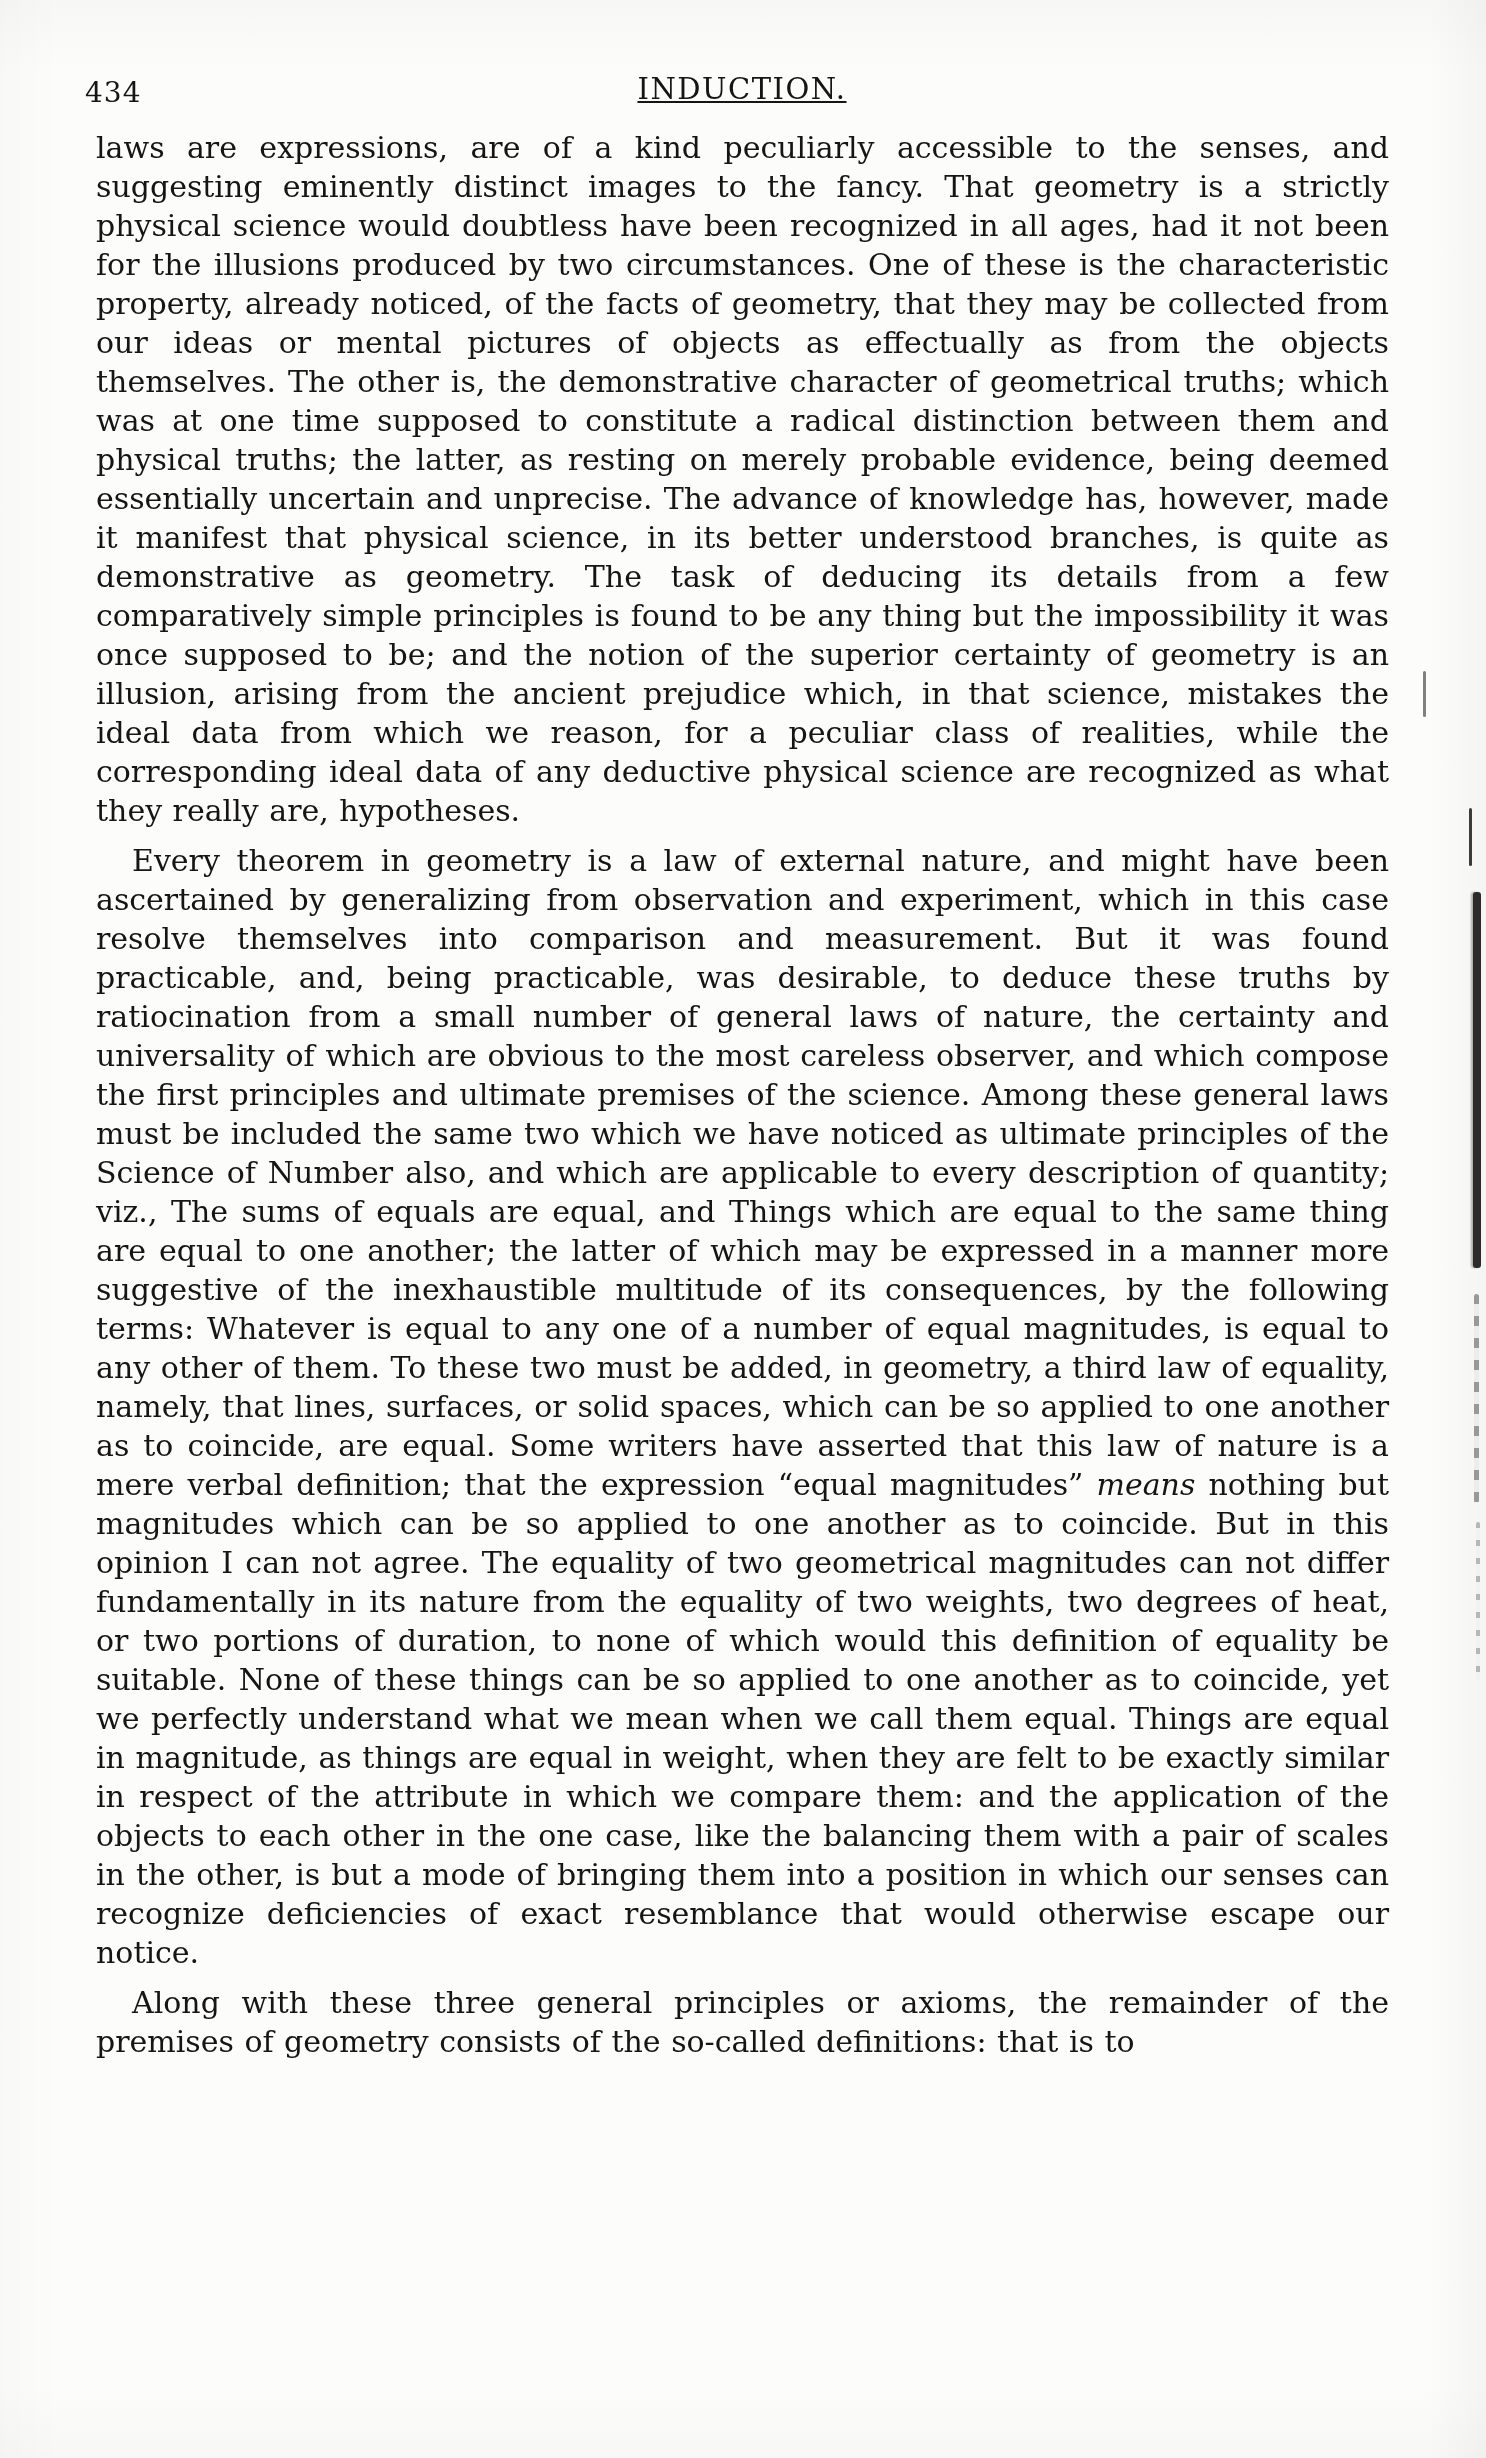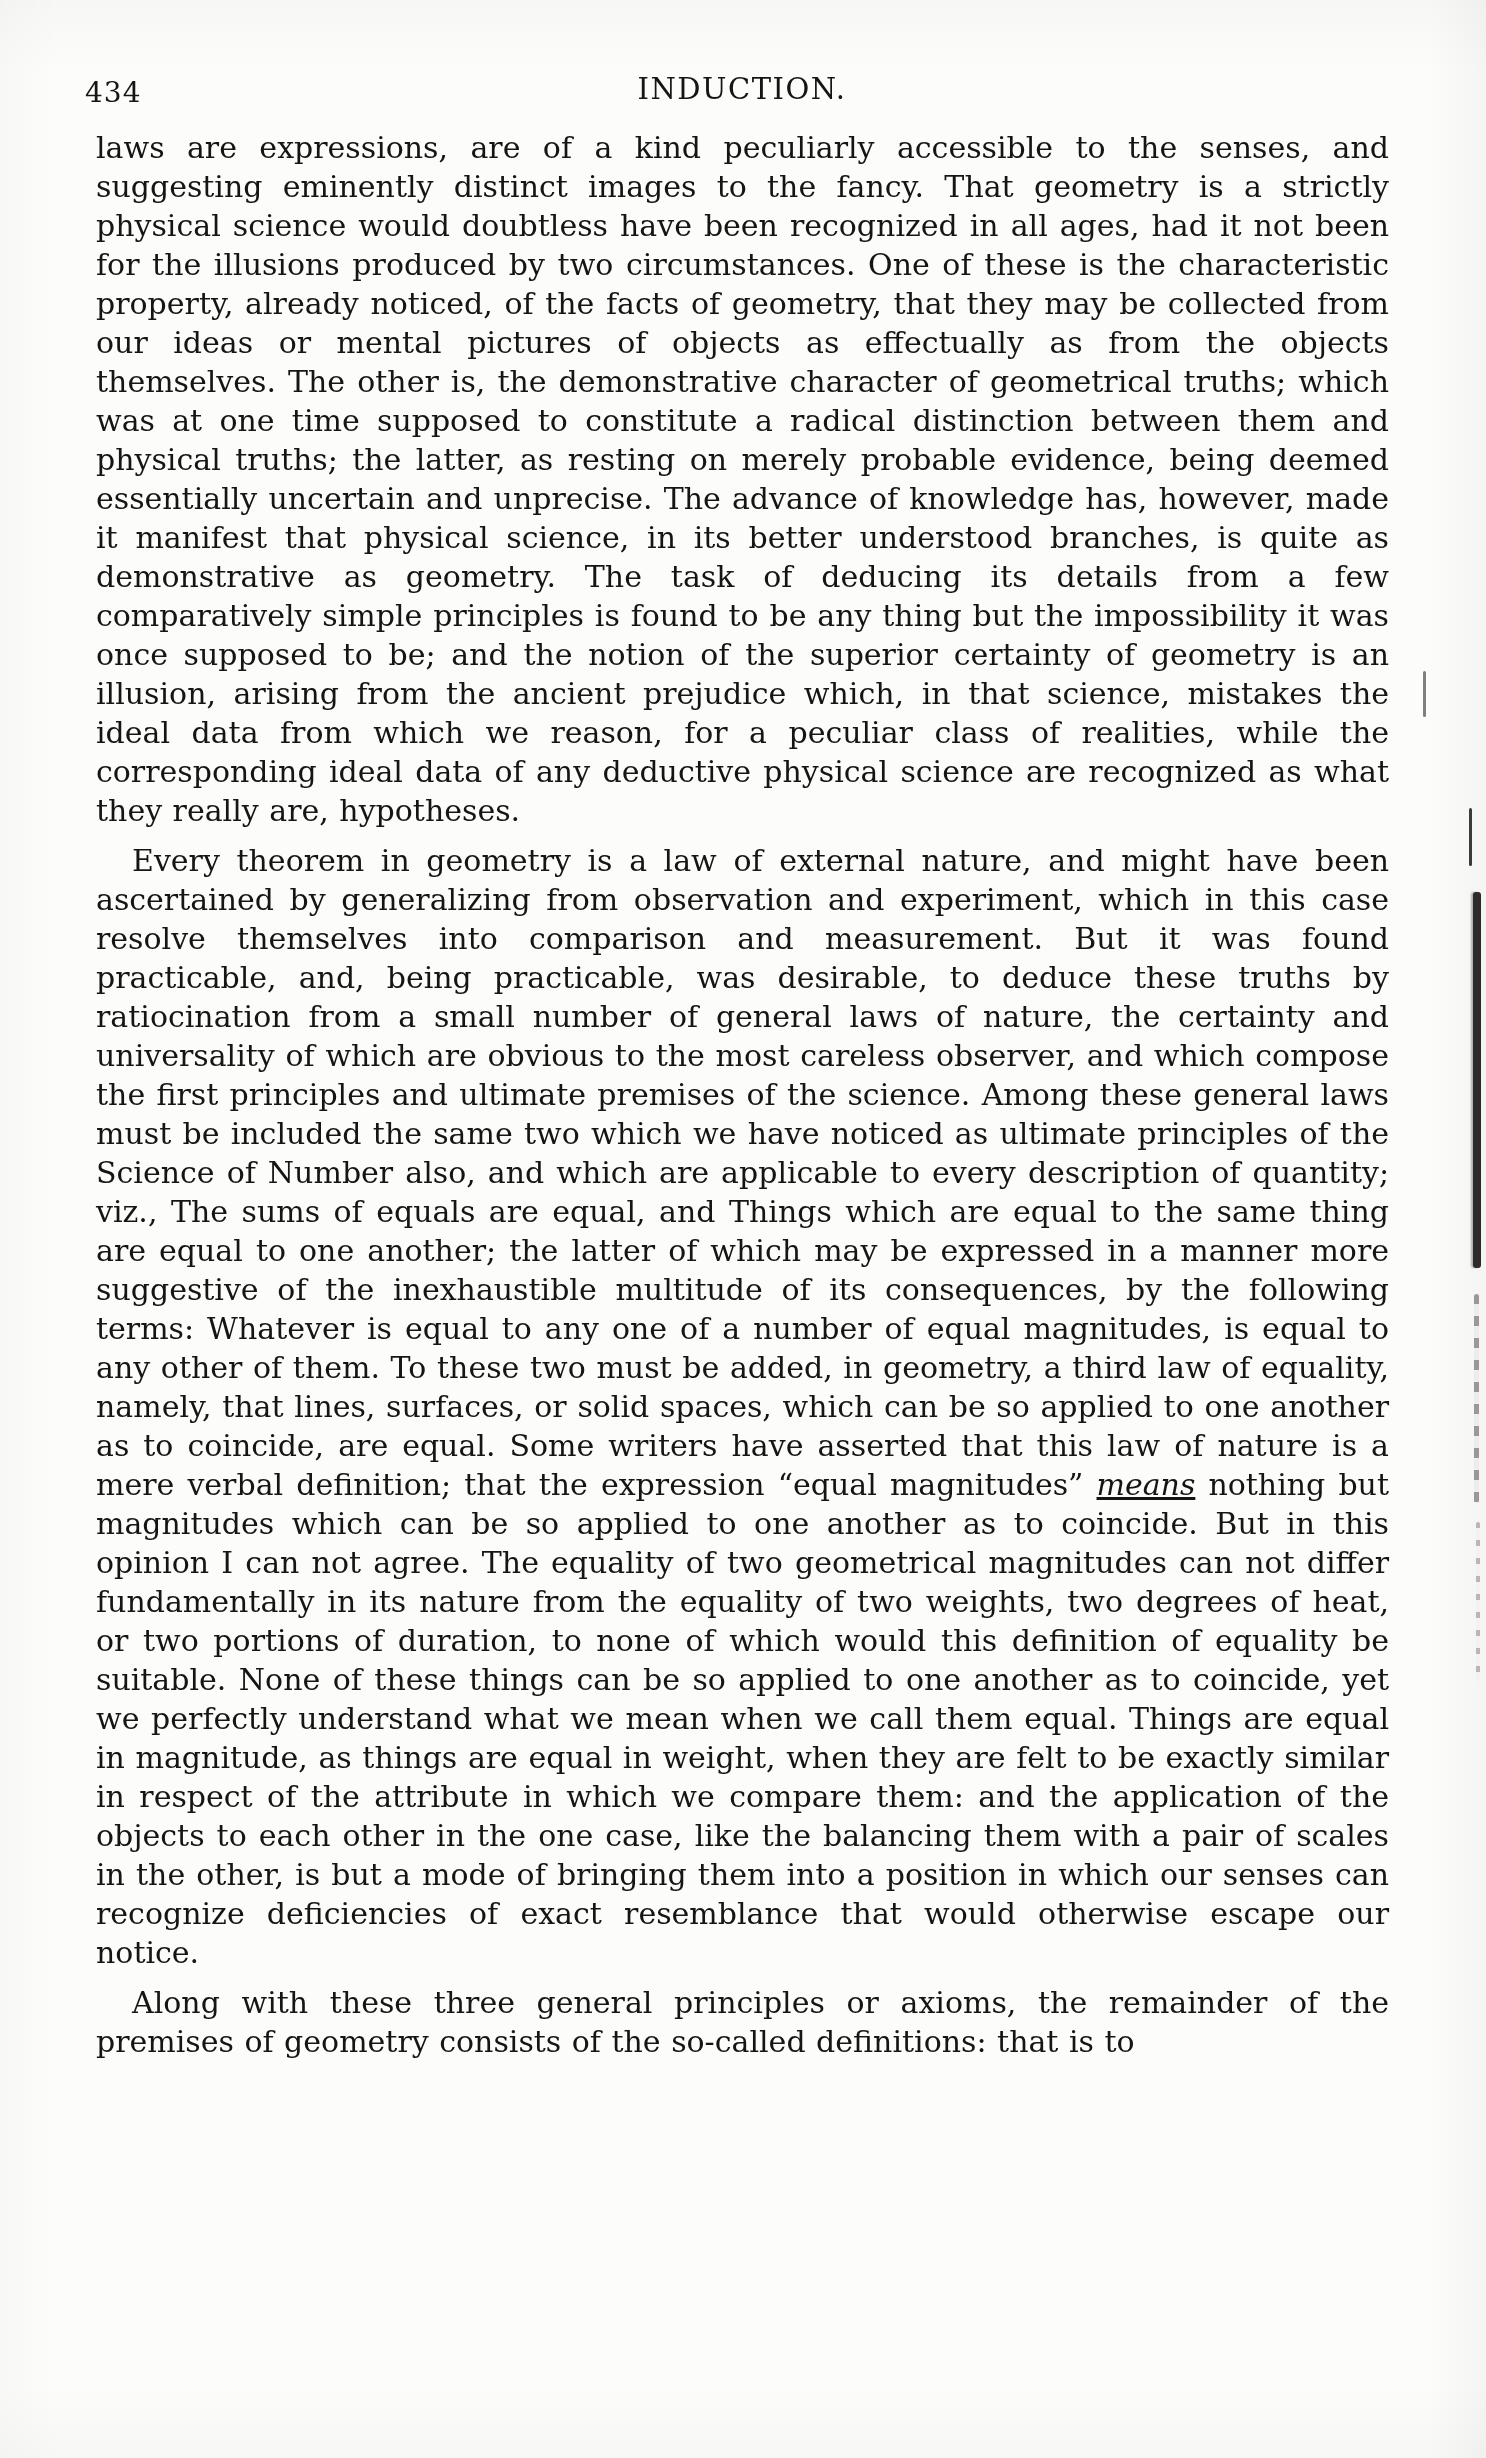--- a/index.html
+++ b/index.html
@@ -20,20 +20,21 @@
     overflow: hidden;
     color: #161513;
     font-family: "DejaVu Serif", "Liberation Serif", serif;
   }
   .page-header {
     position: absolute;
     top: 72px;
     left: 85px;
     right: 88px;
     height: 40px;
+    text-decoration: underline;
   }
   .page-number {
     position: absolute;
     left: 0;
     top: 4px;
     font-size: 28px;
     letter-spacing: 1px;
   }
   .running-head {
     display: block;
@@ -54,21 +55,20 @@
   .para {
     margin: 11px;
     padding: 0;
     text-indent: 0;
   }
   .para.indent {
     text-indent: 36px;
   }
   .para .italic {
     font-style: italic;
-    text-decoration: underline;
   }
   
   .scan-artifact {
     position: absolute;
     background: #1c1a18;
   }
   .artifact-1 {
     left: 1469px;
     top: 808px;
     width: 3px;

